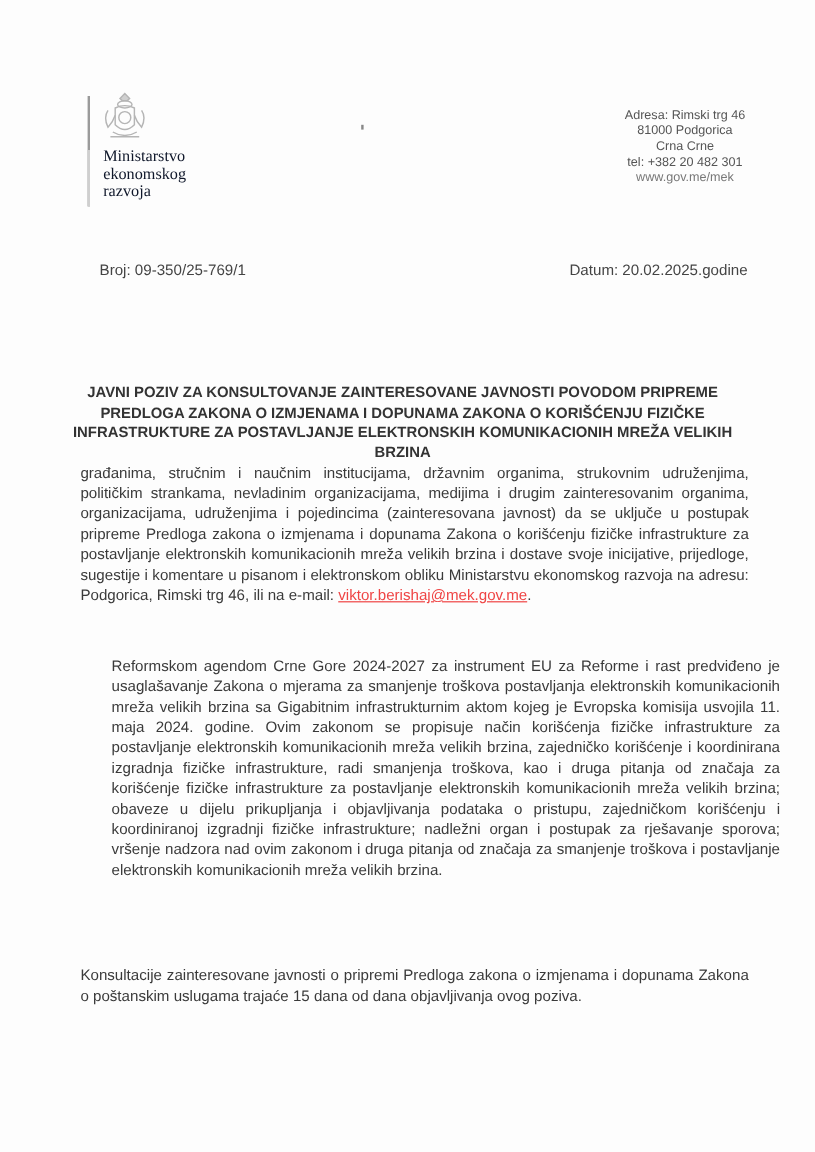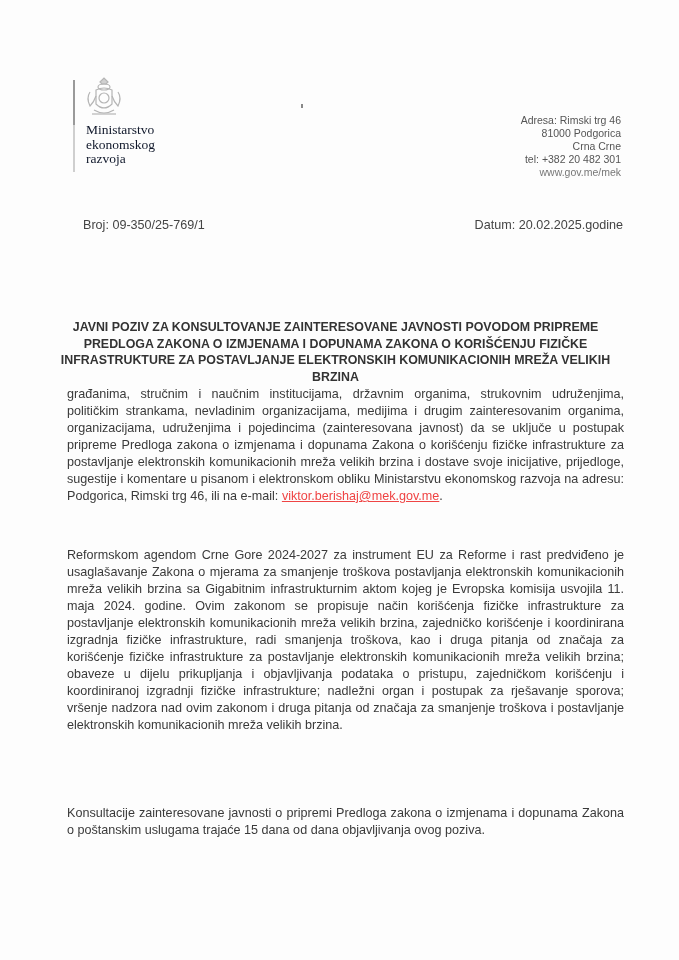--- a/index.html
+++ b/index.html
@@ -10,39 +10,39 @@
     .page { position: absolute; left: 0; top: 0; width: 679px; height: 960px; background: #fdfdfd; }
     .vbar { position: absolute; left: 73px; top: 80px; width: 2px; height: 92px; background: #9a9a9a; }
     .vbar-light { position: absolute; left: 73px; top: 125px; width: 2px; height: 47px; background: #cfcfcf; }
     .crest { position: absolute; left: 82px; top: 76px; width: 44px; height: 44px; }
     .ministry {
       position: absolute; left: 86px; top: 123px; font-family: "Liberation Serif", serif;
       font-size: 13.5px; line-height: 14.5px; color: #0f172a;
     }
     .ministry div { white-space: nowrap; }
     .address {
-      position: absolute; right: 58px; top: 114px; text-align: right;
+      position: absolute; right: 58px; top: 90px; text-align: center;
       font-size: 10.5px; line-height: 13px; color: #555555;
     }
     .address .web { color: #777777; }
     .speck { position: absolute; left: 301px; top: 104px; width: 2px; height: 4px; background: #888; }
     .meta-row { position: absolute; left: 67px; top: 218px; width: 556px; font-size: 12.6px; color: #444; }
     .meta-row .broj { position: absolute; left: 16px; top: 0; white-space: nowrap; }
     .meta-row .datum { position: absolute; right: 0; top: 0; white-space: nowrap; }
     .para {
       position: absolute; left: 67px; width: 557px; font-size: 12.6px; line-height: 17px;
       text-align: justify; color: #3a3a3a;
     }
     .p1 { top: 257px; text-align: left; }
     .title {
       position: absolute; left: 57px; top: 319px; width: 557px; text-align: center;
       font-weight: bold; font-size: 12.4px; line-height: 16.6px; color: #333;
     }
     .p2 { top: 386px; }
-    .p3 { top: 547px; }
+    .p3 { top: 547px; margin-left: 26px; }
     .p4 { top: 805px; }
     .email { color: #ef4444; text-decoration: underline; }
   </style>
 </head>
 <body>
 
 <div class="page">
 
   <div class="vbar"></div>
   <div class="vbar-light"></div>

